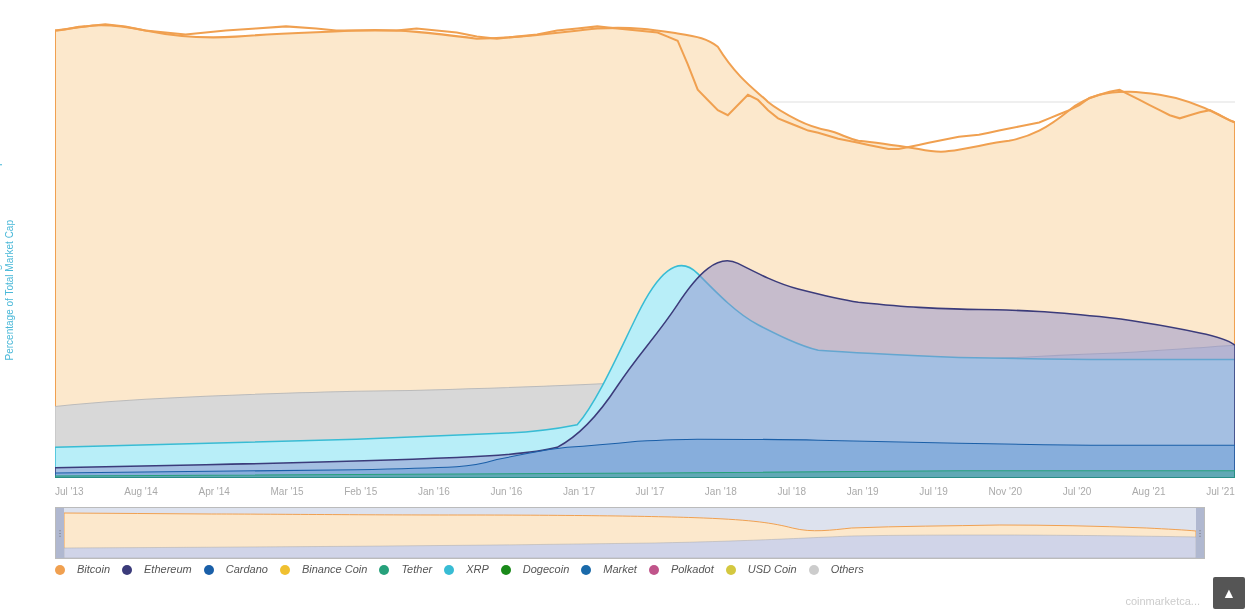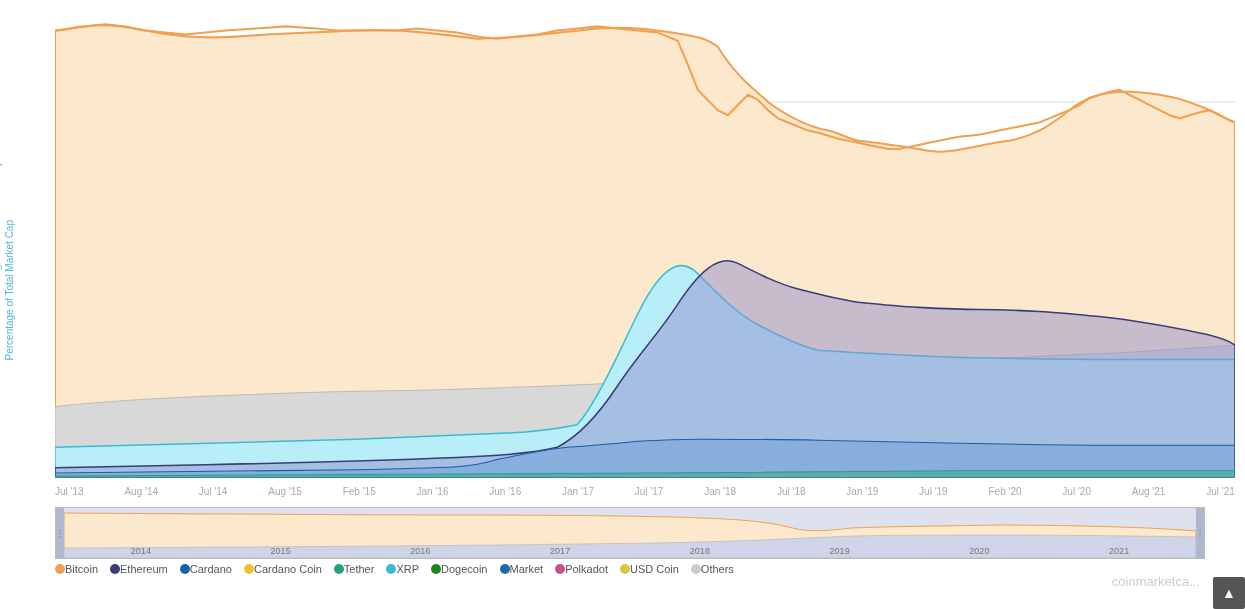--- a/index.html
+++ b/index.html
@@ -35,22 +35,23 @@
       color: #4ab8d8;
       white-space: nowrap;
       writing-mode: vertical-rl;
       text-orientation: mixed;
       transform: rotate(-90deg);
       left: 2px;
       top: 200px;
     }
     .legend-item {
       display: flex;
-      align-items: center;
-      gap: 0;
+      align-items: flex-end;
+      gap: 12px;
+      font-style: italic;
     }
     .legend-dot {
       width: 10px;
       height: 10px;
       border-radius: 50%;
       flex-shrink: 0;
     }
     
     .bottom-section {
       position: absolute;
@@ -154,32 +155,32 @@
       <text x="-5" y="188" text-anchor="end" font-size="11" fill="#4ab8d8">60%</text>
       <text x="-5" y="280" text-anchor="end" font-size="11" fill="#4ab8d8">40%</text>
       <text x="-5" y="372" text-anchor="end" font-size="11" fill="#4ab8d8">20%</text>
       <text x="-5" y="462" text-anchor="end" font-size="11" fill="#4ab8d8">0%</text>
 
     </svg>
 
     <div style="position:absolute;left:55px;bottom:8px;right:10px;display:flex;justify-content:space-between;font-size:10px;color:#aaa;align-items:flex-end;">
       <span>Jul '13</span>
       <span>Aug '14</span>
-      <span>Jul '14</span>
-      <span>Aug '15</span>
+      <span>Apr '14</span>
+      <span>Mar '15</span>
       <span>Feb '15</span>
       <span>Jan '16</span>
       <span>Jun '16</span>
       <span>Jan '17</span>
       <span>Jul '17</span>
       <span>Jan '18</span>
       <span>Jul '18</span>
       <span>Jan '19</span>
       <span>Jul '19</span>
-      <span>Feb '20</span>
+      <span>Nov '20</span>
       <span>Jul '20</span>
       <span>Aug '21</span>
       <span>Jul '21</span>
     </div>
 
     <div style="position:absolute;left:4px;top:220px;font-size:10px;color:#4ab8d8;writing-mode:vertical-lr;transform:rotate(180deg);white-space:nowrap;">Percentage of Total Market Cap</div>
   </div>
 
   <div class="bottom-section">
 
@@ -190,48 +191,38 @@
       </div>
       <div style="position:absolute;right:0;top:0;width:8px;height:100%;background:#b0b8d0;cursor:ew-resize;display:flex;align-items:center;justify-content:center;">
         <span style="font-size:8px;color:#666;">⋮</span>
       </div>
 
       <svg style="position:absolute;left:8px;right:8px;top:0;width:calc(100% - 16px);height:100%;" viewBox="0 0 1150 50" preserveAspectRatio="none">
         <path d="M0,5 C50,5 100,6 150,6 C200,6 300,7 400,7 C500,7 600,8 650,10 C700,12 720,15 740,20 C760,25 780,22 800,20 C850,18 900,18 950,17 C1000,17 1050,18 1100,20 C1120,21 1140,22 1150,23 L1150,50 L0,50 Z" fill="#fce8cc" stroke="#f0a050" stroke-width="1"></path>
         <path d="M0,40 C200,39 400,38 600,35 C700,33 750,30 800,28 C850,27 900,27 950,27 C1000,27 1100,28 1150,29 L1150,50 L0,50 Z" fill="#d0d4e8" stroke="#aaa" stroke-width="0.5"></path>
       </svg>
 
-      <div style="position:absolute;bottom:2px;left:15px;right:15px;display:flex;justify-content:space-around;font-size:9px;color:#777;">
-        <span>2014</span>
-        <span>2015</span>
-        <span>2016</span>
-        <span>2017</span>
-        <span>2018</span>
-        <span>2019</span>
-        <span>2020</span>
-        <span>2021</span>
-      </div>
     </div>
 
     <div style="position:absolute;top:58px;left:55px;right:50px;display:flex;flex-wrap:wrap;gap:4px 12px;align-items:center;font-size:11px;color:#555;">
       <div class="legend-item">
         <div class="legend-dot" style="background:#f0a050;"></div>
         <span>Bitcoin</span>
       </div>
       <div class="legend-item">
         <div class="legend-dot" style="background:#3b3b7a;"></div>
         <span>Ethereum</span>
       </div>
       <div class="legend-item">
         <div class="legend-dot" style="background:#1a5fa8;"></div>
         <span>Cardano</span>
       </div>
       <div class="legend-item">
         <div class="legend-dot" style="background:#f0c030;"></div>
-        <span>Cardano Coin</span>
+        <span>Binance Coin</span>
       </div>
       <div class="legend-item">
         <div class="legend-dot" style="background:#26a17b;"></div>
         <span>Tether</span>
       </div>
       <div class="legend-item">
         <div class="legend-dot" style="background:#38bcd4;"></div>
         <span>XRP</span>
       </div>
       <div class="legend-item">
@@ -249,18 +240,18 @@
       <div class="legend-item">
         <div class="legend-dot" style="background:#d4c840;"></div>
         <span>USD Coin</span>
       </div>
       <div class="legend-item">
         <div class="legend-dot" style="background:#cccccc;"></div>
         <span>Others</span>
       </div>
     </div>
 
-    <div style="position:absolute;bottom:20px;right:45px;font-size:13px;color:#ccc;">coinmarketca...</div>
+    <div style="position:absolute;bottom:2px;right:45px;font-size:11px;color:#ccc;">coinmarketca...</div>
 
     <div style="position:absolute;bottom:0;right:0;width:32px;height:32px;background:#555;color:#fff;display:flex;align-items:center;justify-content:center;font-size:14px;cursor:pointer;border-radius:2px;">▲</div>
   </div>
 
 </div>
 
 </body></html>

